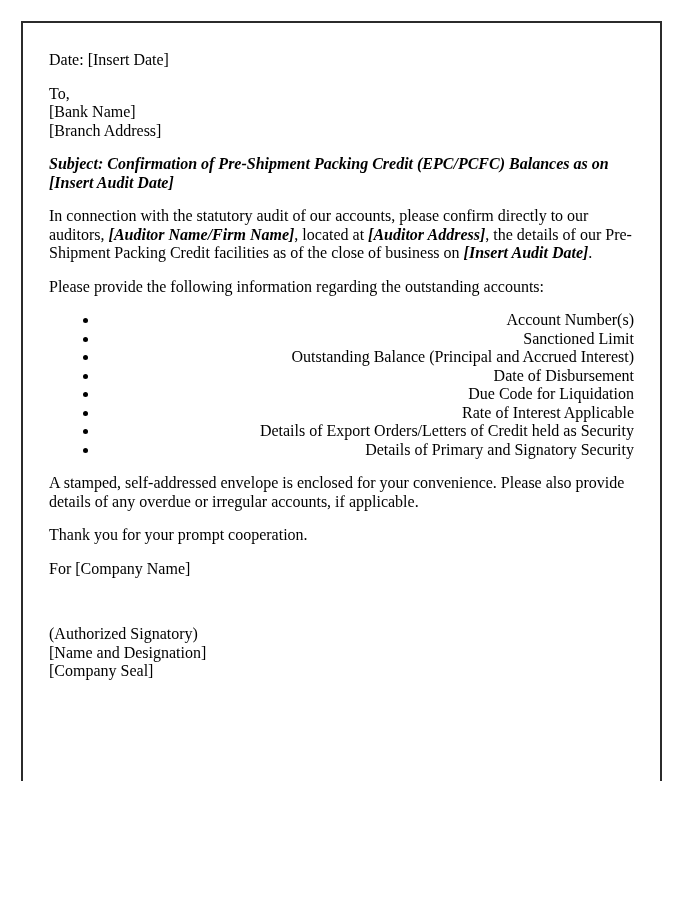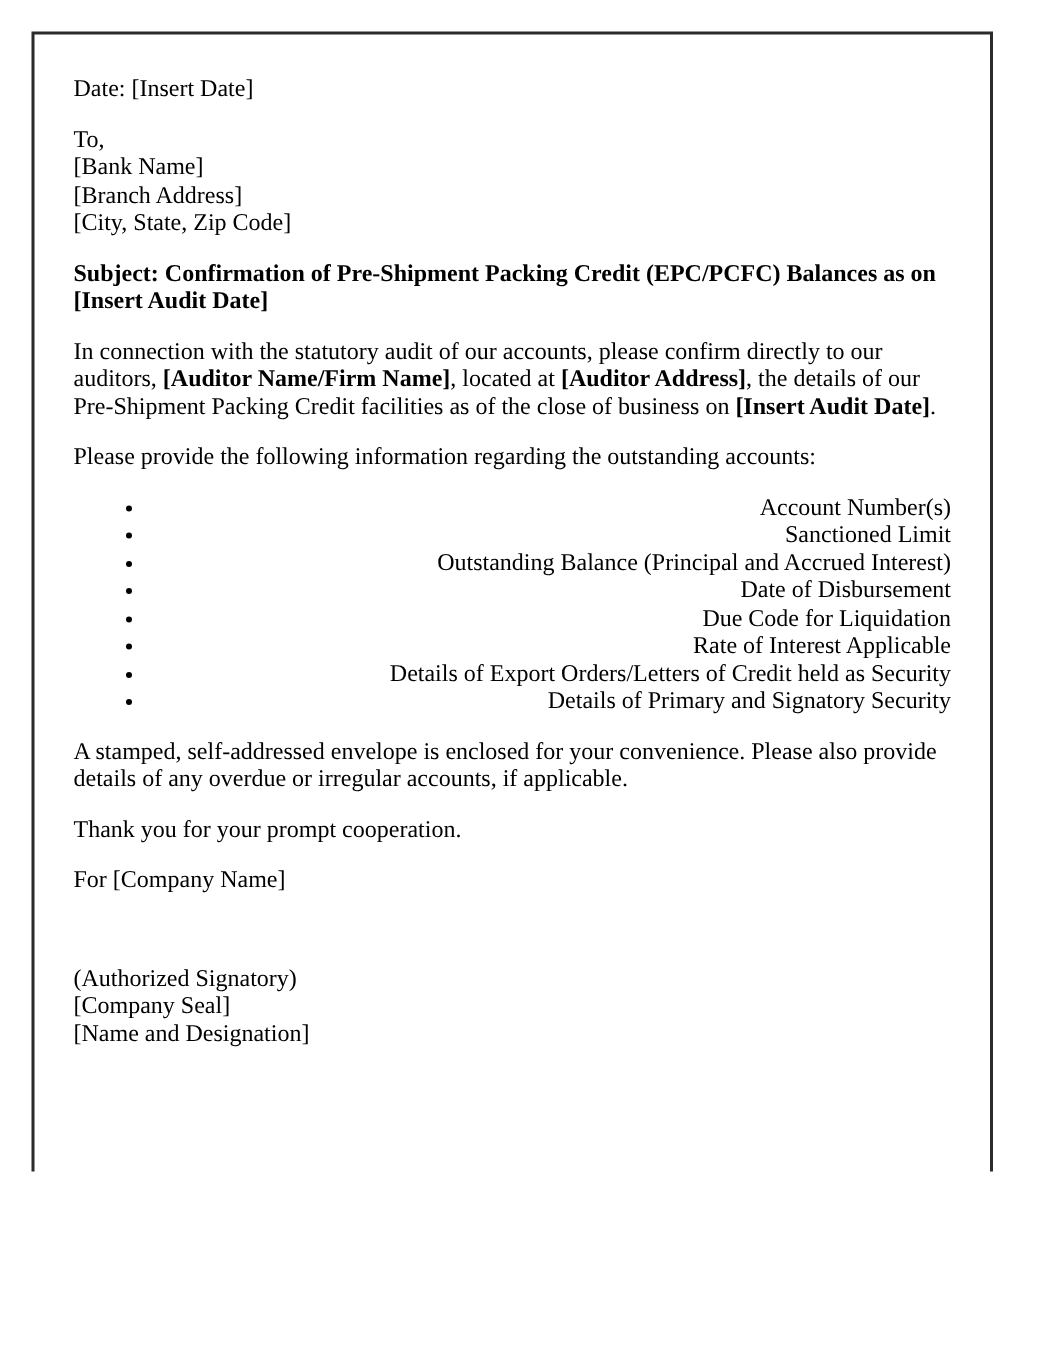--- a/index.html
+++ b/index.html
@@ -30,21 +30,21 @@
     color: #000000;
     font-size: 16px;
     line-height: 18.5px;
   }
   .letter-card p {
     margin: 15px 0;
   }
   .letter-card p:first-child {
     margin-top: 0;
   }
-  .bold { font-weight: bold; }
+  .bold { font-weight: bold; font-style: italic; }
   ul.req-list {
     margin: 15px 0;
     padding-left: 50px;
     list-style-type: disc;
   }
   ul.req-list li {
     line-height: 18.5px;
     text-align: right;
   }
   .line { display: block; }
@@ -57,21 +57,20 @@
 
 <div class="page">
   <div class="letter-card">
 
     <p>Date: [Insert Date]</p>
 
     <p>
       <span class="line">To,</span>
       <span class="line">[Bank Name]</span>
       <span class="line">[Branch Address]</span>
-      <span class="line">[City, State, Zip Code]</span>
     </p>
 
     <p class="bold">Subject: Confirmation of Pre-Shipment Packing Credit (EPC/PCFC) Balances as on [Insert Audit Date]</p>
 
 
     <p><span>In connection with the statutory audit of our accounts, please confirm directly to our auditors, </span><span class="bold">[Auditor Name/Firm Name]</span><span>, located at </span><span class="bold">[Auditor Address]</span><span>, the details of our Pre-Shipment Packing Credit facilities as of the close of business on </span><span class="bold">[Insert Audit Date]</span><span>.</span></p>
 
     <p>Please provide the following information regarding the outstanding accounts:</p>
 
     <ul class="req-list">
@@ -89,18 +88,18 @@
 
     <p>Thank you for your prompt cooperation.</p>
 
 
     <p>For [Company Name]</p>
 
     <div class="sig-space"></div>
 
     <div>
       <span class="line">(Authorized Signatory)</span>
+      <span class="line">[Name and Designation]</span>
       <span class="line">[Company Seal]</span>
-      <span class="line">[Name and Designation]</span>
     </div>
 
   </div>
 </div>
 
 </body></html>

